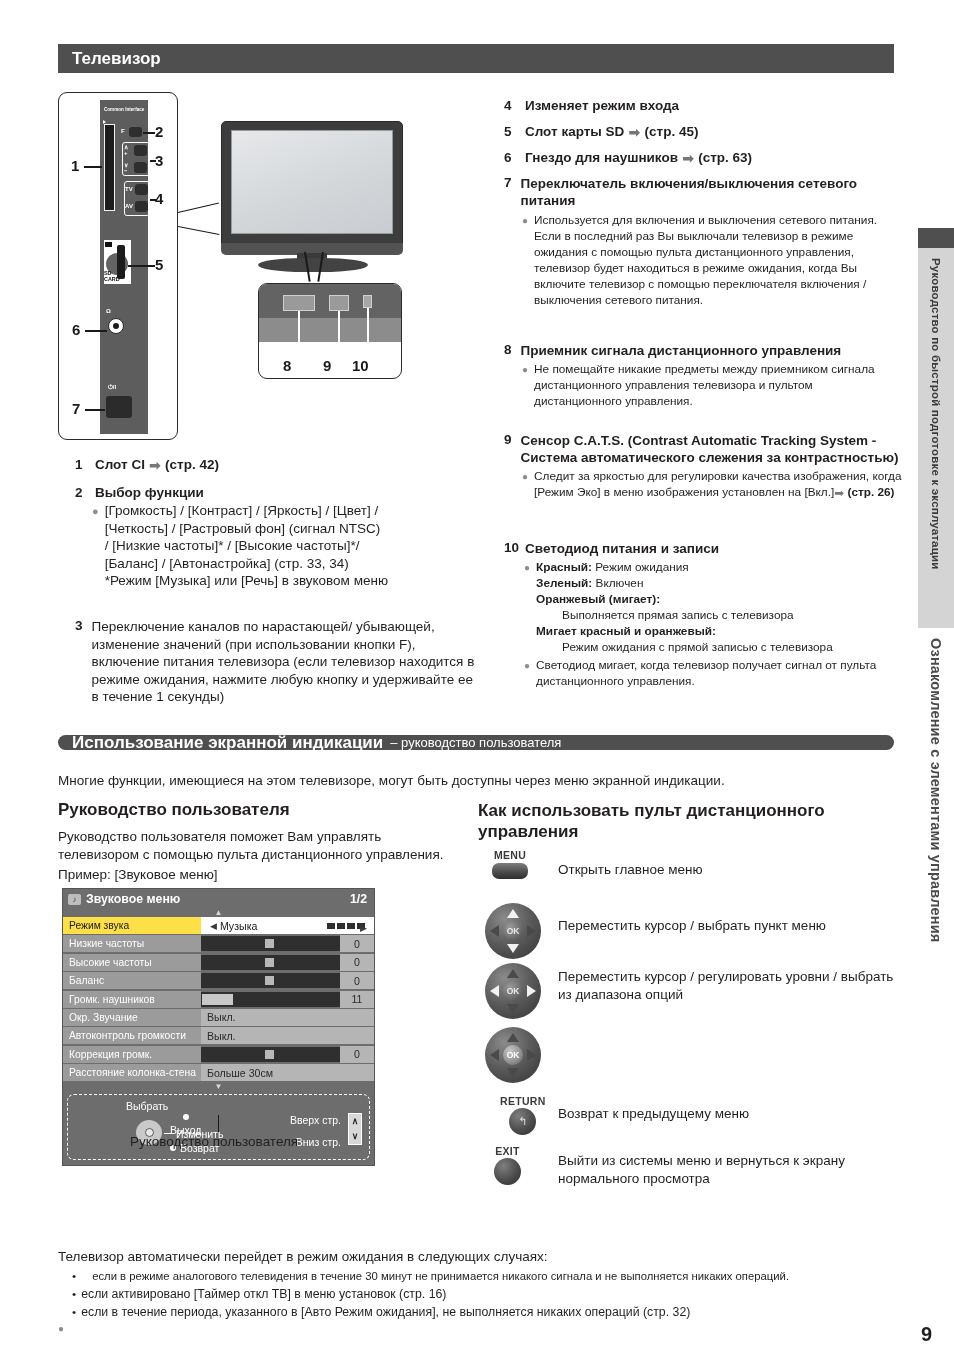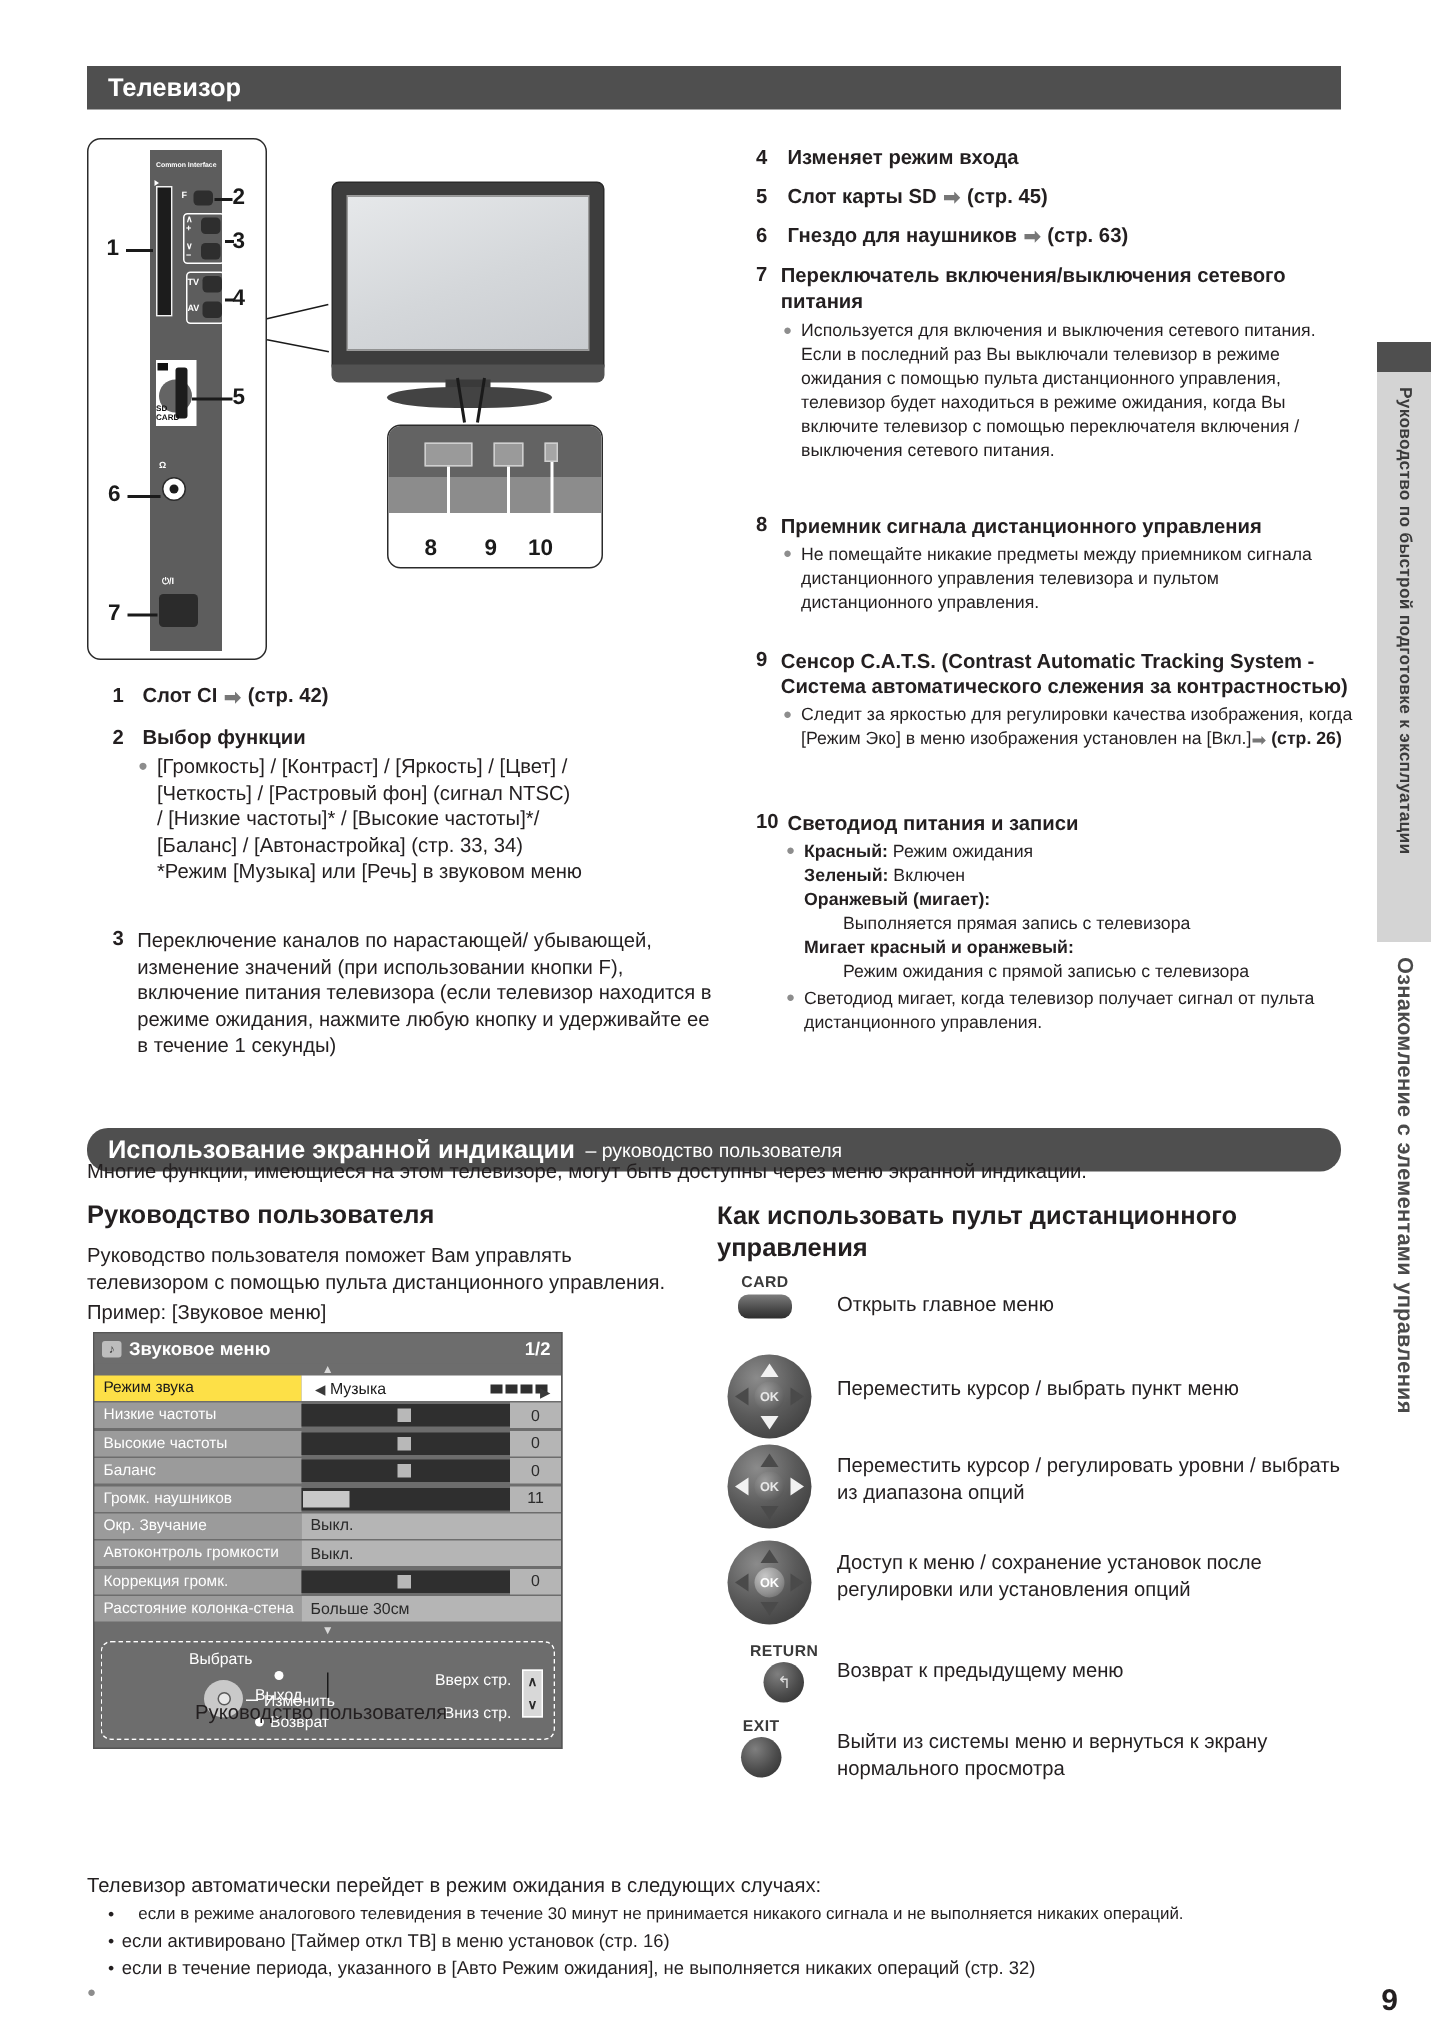--- a/index.html
+++ b/index.html
@@ -437,21 +437,21 @@
         <div class="small"><b>Мигает красный и оранжевый:</b></div>
         <div class="small" style="padding-left:26px;"><span>Режим ожидания с прямой записью с телевизора</span></div>
       </div>
     </div>
     <div style="display:flex; margin-top:2px; padding-left:20px;">
       <span class="bullet" style="font-size:10px; line-height:18px;">●</span>
       <span class="small" style="margin-left:6px;">Светодиод мигает, когда телевизор получает сигнал от пульта дистанционного управления.</span>
     </div>
   </div>
 
-  <div class="bar" style="top:752px; width:836px; height:29px;border-radius:14px;">
+  <div class="bar" style="top:735px; width:836px; height:15px;border-radius:14px;">
     <span class="bar-main">Использование экранной индикации</span>
     <span class="bar-sub">– руководство пользователя</span>
   </div>
 
   <div class="t body" style="left:58px; top:772px; width:840px;">Многие функции, имеющиеся на этом телевизоре, могут быть доступны через меню экранной индикации.</div>
 
   <div class="t" style="left:58px; top:800px; width:400px;">
     <div style="font-size:17px; font-weight:bold;">Руководство пользователя</div>
   </div>
   <div class="t body" style="left:58px; top:828px; width:400px;">Руководство пользователя поможет Вам управлять телевизором с помощью пульта дистанционного управления.</div>
@@ -577,21 +577,21 @@
       </div>
     </div>
   </div>
 
   <div class="pointer-line" style="left:218px; top:1115px; height:17px;"></div>
   <div class="t body" style="left:130px; top:1133px;">Руководство пользователя</div>
 
   <div class="t" style="left:478px; top:800px; width:420px; font-size:17px; font-weight:bold; line-height:21px;">Как использовать пульт дистанционного управления</div>
 
   <div class="rm-row" style="left:492px; top:849px;">
-    <div class="rm-label">CARD</div>
+    <div class="rm-label">MENU</div>
     <div class="rm-pill" style="margin:2px auto 0;"></div>
   </div>
   <div class="rm-text" style="left:558px; top:861px; width:345px;">Открыть главное меню</div>
 
   <div class="rm-row" style="left:485px; top:903px;">
     <div class="dpad">
       <div class="ar up hl-up"></div>
       <div class="ar dn hl-dn"></div>
       <div class="ar lf"></div>
       <div class="ar rt"></div>
@@ -613,21 +613,20 @@
 
   <div class="rm-row" style="left:485px; top:1027px;">
     <div class="dpad">
       <div class="ar up"></div>
       <div class="ar dn"></div>
       <div class="ar lf"></div>
       <div class="ar rt"></div>
       <div class="ok" style="background:radial-gradient(circle at 35% 30%,#c8c8c8 0%,#8f8f8f 60%,#5a5a5a 100%); color:#fff;">OK</div>
     </div>
   </div>
-  <div class="rm-text" style="left:558px; top:1033px; width:348px;">Доступ к меню / сохранение установок после регулировки или установления опций</div>
 
   <div class="rm-row" style="left:500px; top:1095px;">
     <div class="rm-label">RETURN</div>
     <div class="rm-circle" style="margin:1px auto 0;">
       <span>↰</span>
     </div>
   </div>
   <div class="rm-text" style="left:558px; top:1105px; width:348px;">Возврат к предыдущему меню</div>
 
   <div class="rm-row" style="left:494px; top:1145px;">

